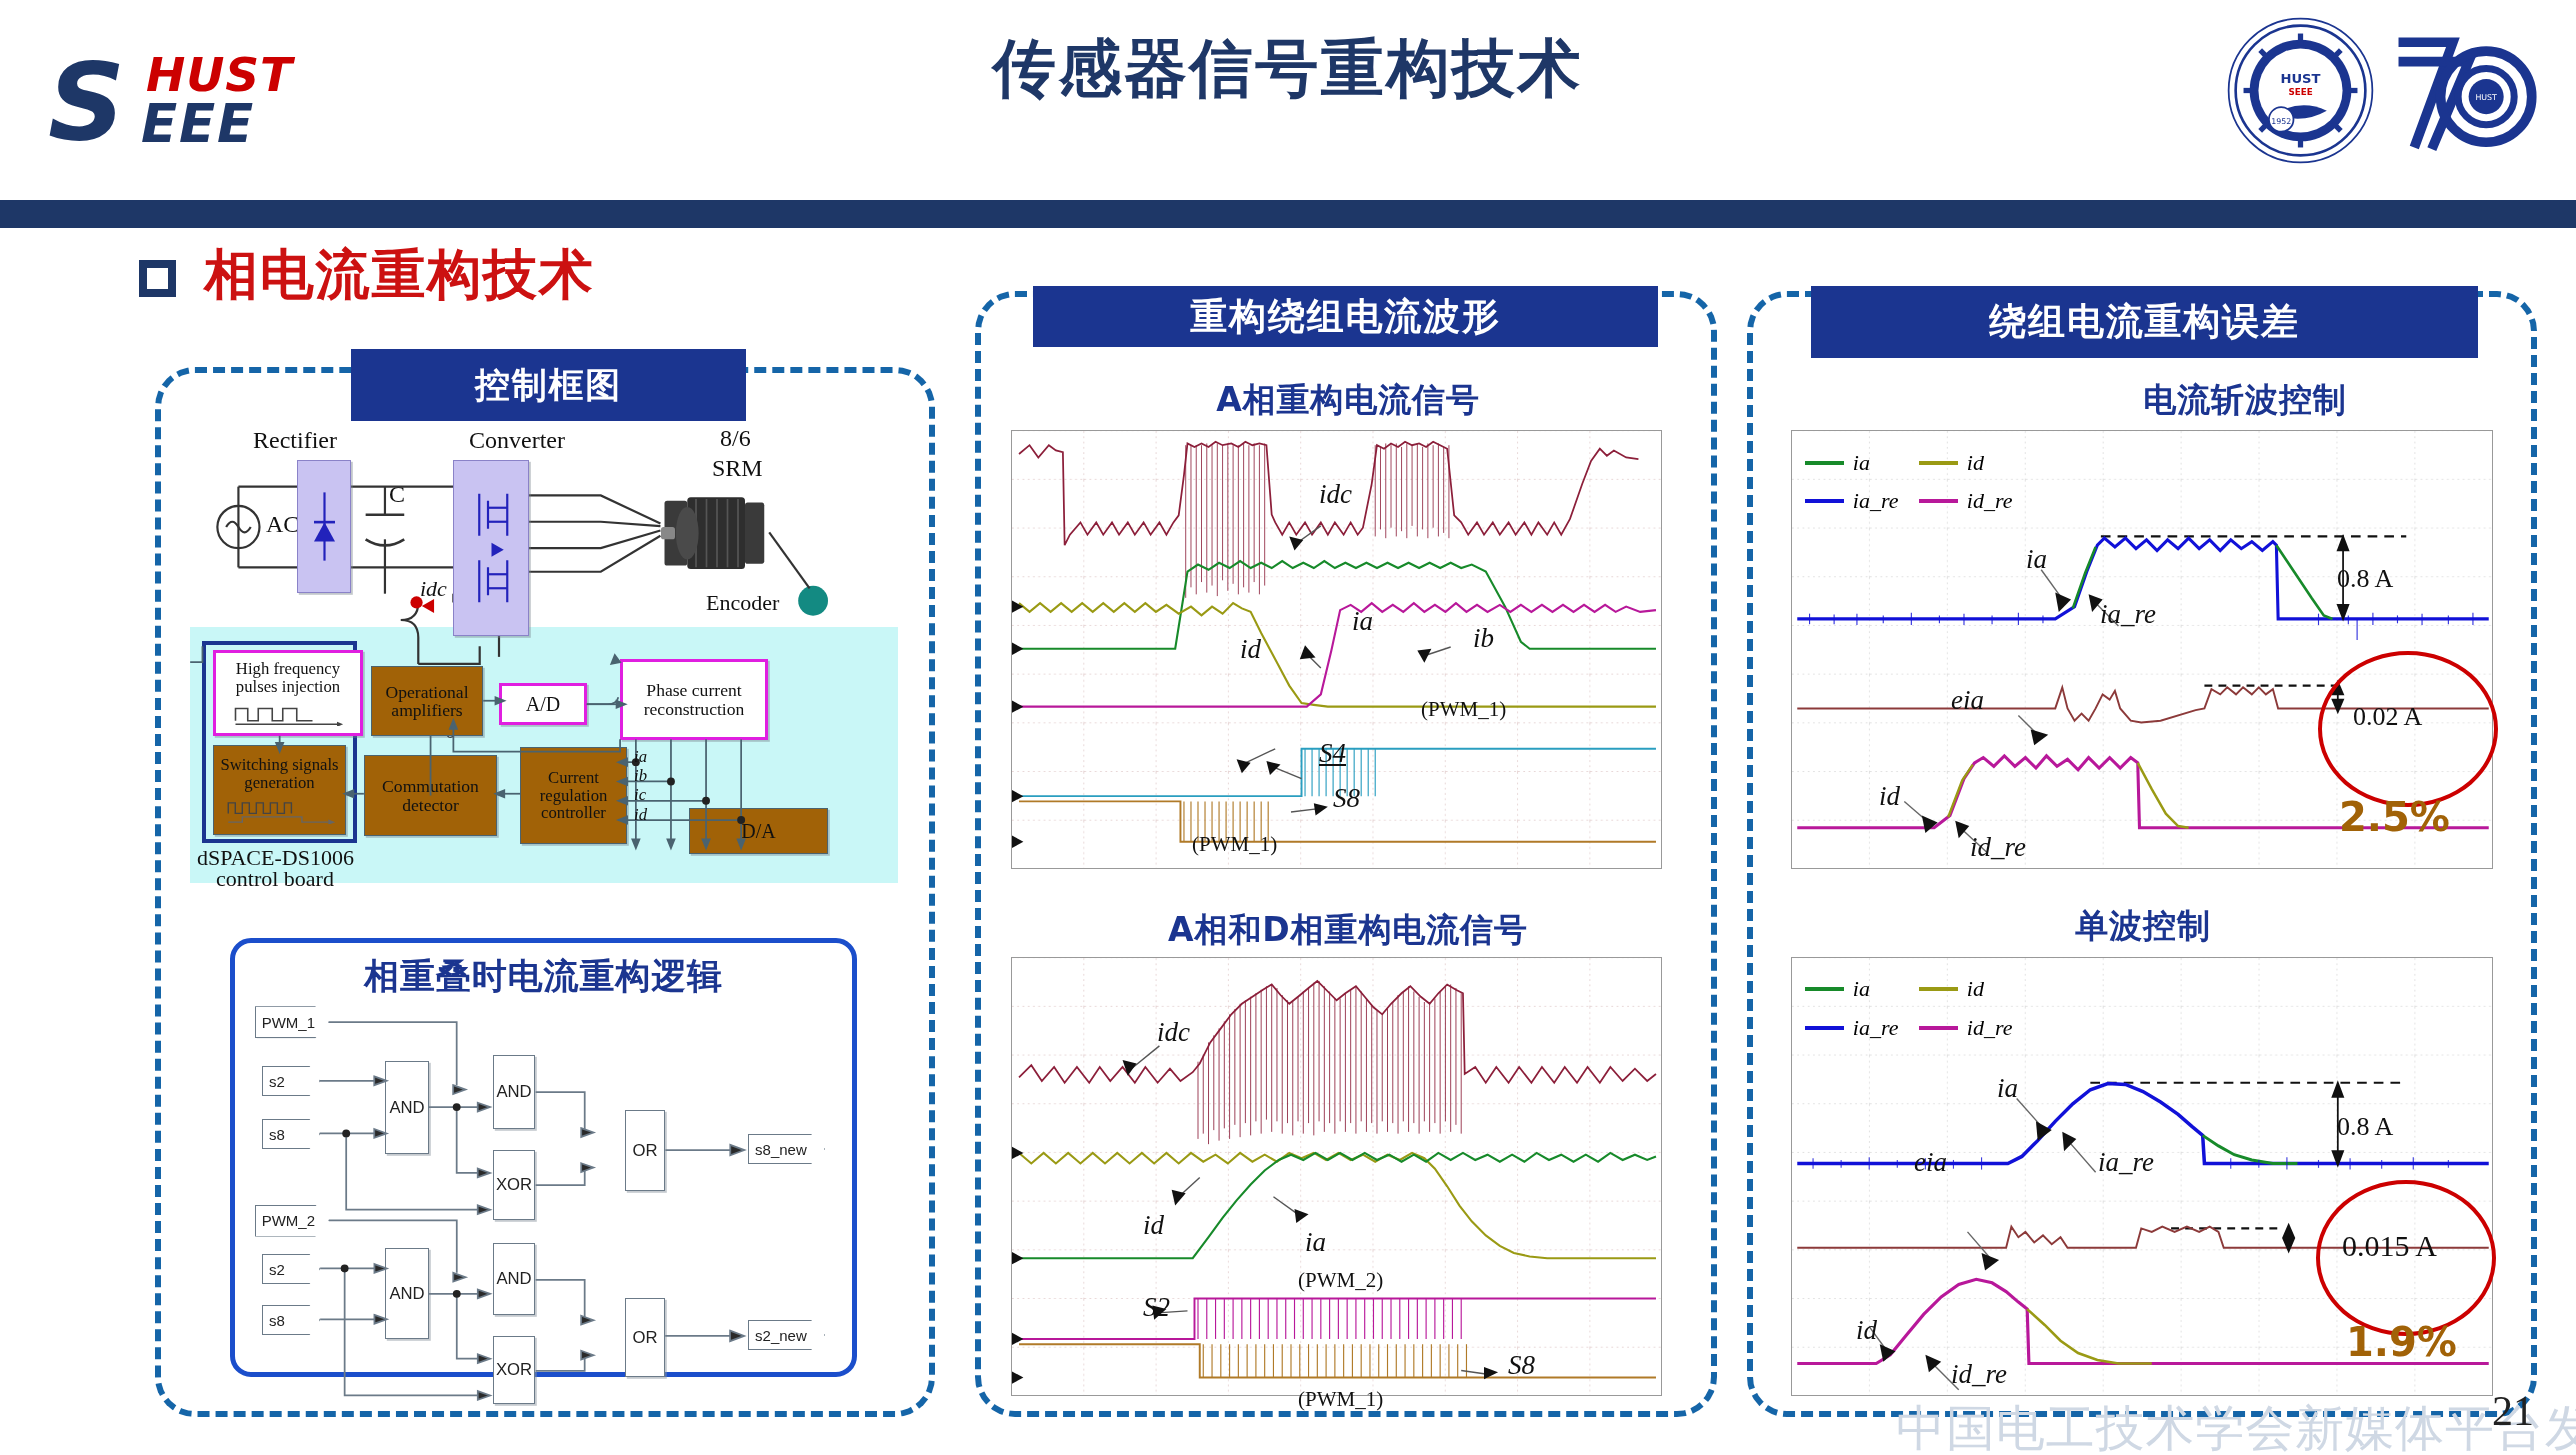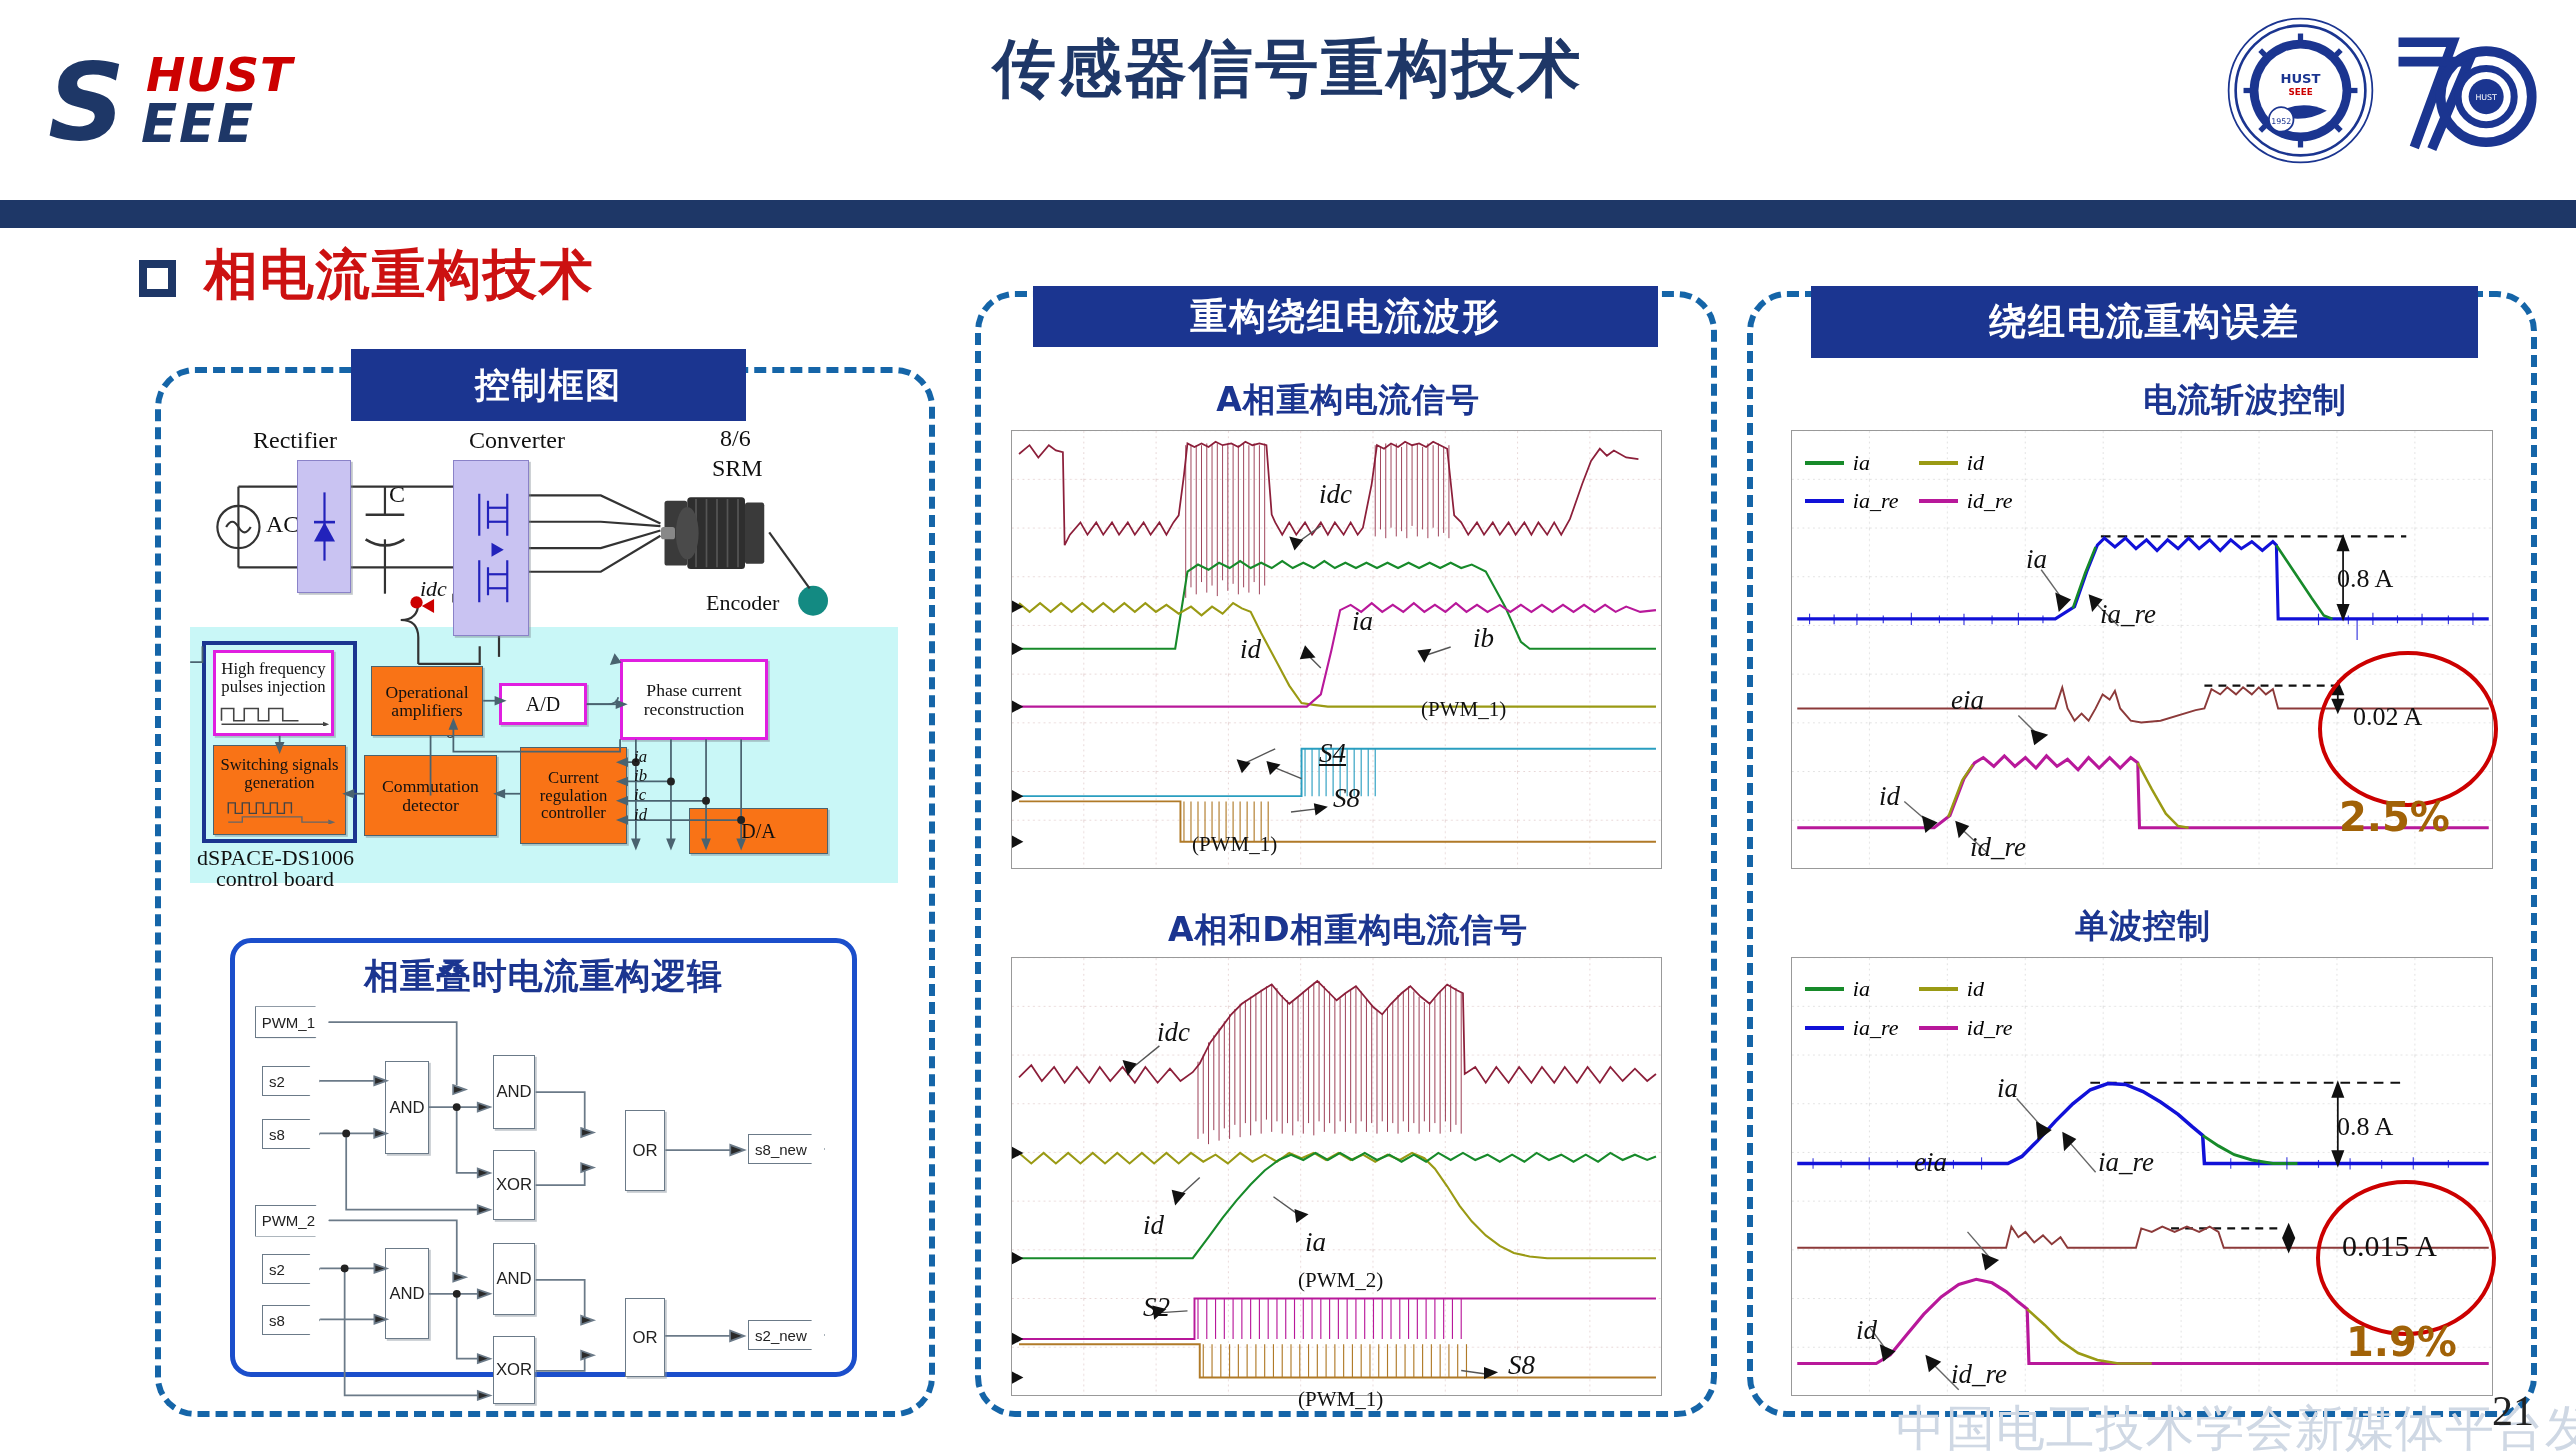--- a/index.html
+++ b/index.html
@@ -62,21 +62,21 @@
   #cap-right{left:1811px;top:286px;width:667px;height:72px;font-size:37px;}
 
   .sub-title{
     position:absolute;text-align:center;font-weight:bold;color:#1b3590;
     font-family:"DejaVu Sans","Liberation Sans",sans-serif;font-size:33px;letter-spacing:0.9px;
   }
 
   
   #ctrl-diagram{position:absolute;left:190px;top:427px;width:711px;height:457px;}
   .cd-lbl{position:absolute;font-family:"Liberation Serif","DejaVu Serif",serif;color:#111;}
-  .box{position:absolute;box-sizing:border-box;background:#f97316;border:1.8px solid #4a6370;
+  .box{position:absolute;box-sizing:border-box;background:#a16207;border:1.8px solid #4a6370;
        display:flex;align-items:center;justify-content:center;text-align:center;
        font-family:"Liberation Serif","DejaVu Serif",serif;color:#111;line-height:1.05;
        box-shadow:1.8px 1.8px 0 rgba(120,130,140,.45);}
   .purp{background:#c9c3f2;border:0.9px solid #8a82c8;}
   .mag{border:3.5px solid #e01fe0;background:#fff;}
   .dspace-bg{position:absolute;background:#c9f7f7;}
   .dspace-blue{position:absolute;border:4.4px solid #1b3590;background:transparent;box-sizing:border-box;}
 
   
   #logic-box{
@@ -268,21 +268,21 @@
         <line x1="88" y1="8" x2="88" y2="86"></line>
       </g>
       <ellipse cx="30" cy="47" rx="13" ry="30" fill="#4a4a4a"></ellipse>
       <rect x="0" y="40" width="16" height="14" rx="3" fill="#888"></rect>
       <rect x="96" y="12" width="22" height="70" rx="3" fill="#3a3a3a"></rect>
     </svg>
   </div>
 
   <div class="dspace-blue" style="left:12.3px;top:214px;width:155px;height:202px;"></div>
 
-  <div class="box mag" style="left:23px;top:223px;width:121px;height:86px;font-size:16.7px;padding:3.5px;flex-direction:column;">
+  <div class="box mag" style="left:23px;top:223px;width:150px;height:86px;font-size:16.7px;padding:3.5px;flex-direction:column;">
     <span style="display:block;">High frequency pulses injection</span>
     <svg width="112" height="28" viewBox="0 0 128 32" style="margin-top:2.6px;">
       <polyline points="4,26 4,12 18,12 18,26 30,26 30,12 46,12 46,26 58,26 58,12 74,12 74,26 92,26" fill="none" stroke="#444" stroke-width="1.8"></polyline>
       <polyline points="4,30 120,30" stroke="#444" stroke-width="1.5"></polyline>
       <polygon points="120,27 127,30 120,33" fill="#444"></polygon>
     </svg>
   </div>
 
   <div class="box" style="left:23px;top:318px;width:133px;height:90px;font-size:16.7px;padding:3.5px;flex-direction:column;">
     <span>Switching signals generation</span>

